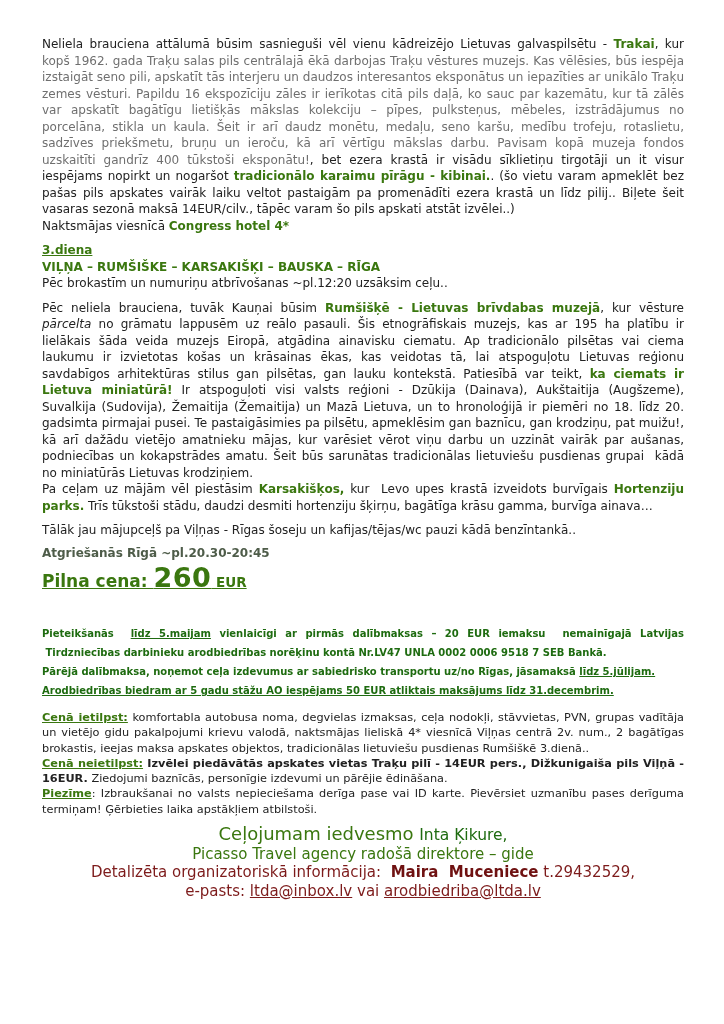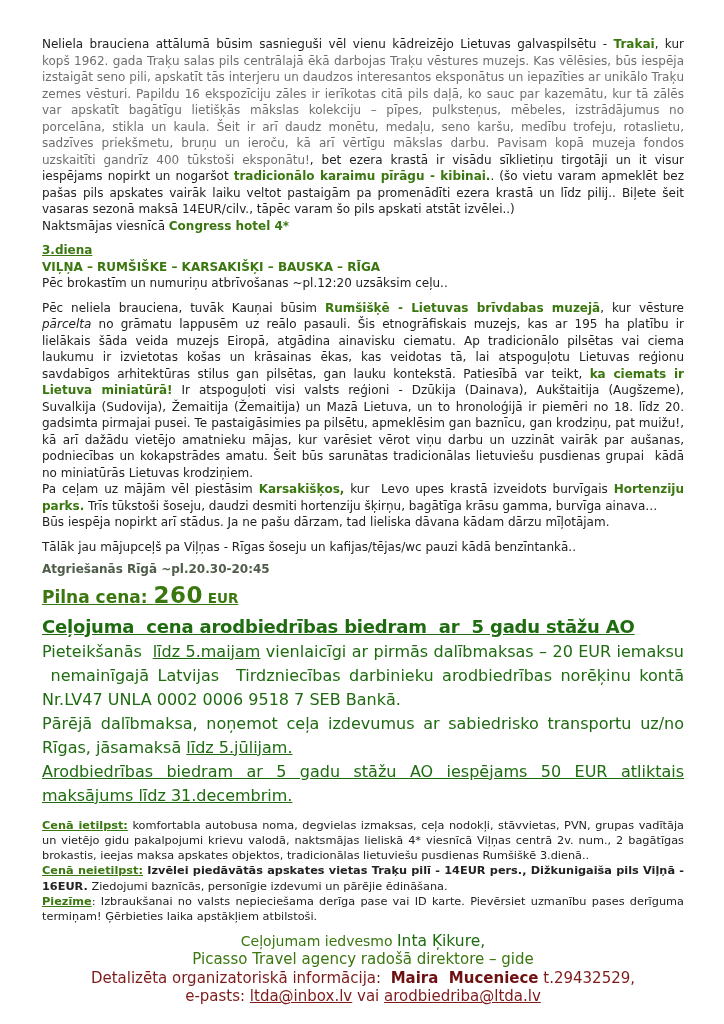--- a/index.html
+++ b/index.html
@@ -35,55 +35,54 @@
   .gb{color:var(--green);font-weight:700;}
   .gbu{color:var(--green);font-weight:700;text-decoration:underline;}
   .i{font-style:italic;color:var(--black);}
   .b{font-weight:700;color:var(--black);}
   .u{text-decoration:underline;}
   .muted{color:var(--muted);font-weight:700;}
   
   .blk.price{color:var(--green);font-weight:700;text-decoration:underline;
              font-size:17px;line-height:30px;}
   .price-label{font-size:17px;}
-  .price-value{font-size:23px;letter-spacing:.5px;}
+  .price-value{font-size:27px;letter-spacing:.5px;}
   .price-cur{font-size:13.5px;}
   
   .blk.h1{font-size:18px;line-height:23px;font-weight:700;color:var(--dgreen);
           text-decoration:underline;white-space:nowrap;letter-spacing:-0.2px;}
   
-  .blk.gp{font-size:16px;line-height:24px;font-weight:400;color:var(--dgreen);}
+  .blk.gp{font-size:10px;line-height:19px;font-weight:700;color:var(--dgreen);}
   
   .blk.small{font-size:11.3px;line-height:15.3px;}
   
   .blk.fline{line-height:17.5px;}
-  .fg{color:var(--green);font-size:14px;}
+  .fg{color:var(--green);font-size:18px;}
   .fgb{color:var(--dgreen);font-weight:400;font-size:15.5px;}
   .fg2{color:var(--green);font-size:15px;}
   .fr{color:var(--red);font-size:15px;}
   .frb{color:var(--redb);font-weight:700;font-size:15px;margin-top:13px;}
   .link{text-decoration:underline;cursor:pointer;}
 </style>
 </head>
 <body>
 
 <div class="page">
   <div class="doc">
       <div class="blk just"><span class="run k">Neliela brauciena attālumā būsim sasnieguši vēl vienu kādreizējo Lietuvas galvaspilsētu - </span><span class="run gb">Trakai</span><span class="run k">, kur </span><span class="run g">kopš 1962. gada Traķu salas pils centrālajā ēkā darbojas Traķu vēstures muzejs. Kas vēlēsies, būs iespēja izstaigāt seno pili, apskatīt tās interjeru un daudzos interesantos eksponātus un iepazīties ar unikālo Traķu zemes vēsturi. Papildu 16 ekspozīciju zāles ir ierīkotas citā pils daļā, ko sauc par kazemātu, kur tā zālēs var apskatīt bagātīgu lietišķās mākslas kolekciju – pīpes, pulksteņus, mēbeles, izstrādājumus no porcelāna, stikla un kaula. Šeit ir arī daudz monētu, medaļu, seno karšu, medību trofeju, rotaslietu, sadzīves priekšmetu, bruņu un ieroču, kā arī vērtīgu mākslas darbu. Pavisam kopā muzeja fondos uzskaitīti gandrīz 400 tūkstoši eksponātu!</span><span class="run k">, bet ezera krastā ir visādu sīklietiņu tirgotāji un it visur iespējams nopirkt un nogaršot </span><span class="run gb">tradicionālo karaimu pīrāgu - kibinai.</span><span class="run k">. (šo vietu varam apmeklēt bez pašas pils apskates vairāk laiku veltot pastaigām pa promenādīti ezera krastā un līdz pilij.. Biļete šeit vasaras sezonā maksā 14EUR/cilv., tāpēc varam šo pils apskati atstāt izvēlei..)</span></div>
       <div class="blk"><span class="run k">Naktsmājas viesnīcā </span><span class="run gb">Congress hotel 4*</span></div>
       <div class="blk mt8"><span class="run gbu">3.diena</span></div>
       <div class="blk"><span class="run gb">VIĻŅA – RUMŠIŠKE – KARSAKIŠĶI – BAUSKA – RĪGA</span></div>
       <div class="blk"><span class="run k">Pēc brokastīm un numuriņu atbrīvošanas ~pl.12:20 uzsāksim ceļu..</span></div>
       <div class="blk just mt8"><span class="run k">Pēc neliela brauciena, tuvāk Kauņai būsim </span><span class="run gb">Rumšišķē - Lietuvas brīvdabas muzejā</span><span class="run k">, kur vēsture </span><span class="run i">pārcelta</span><span class="run k"> no grāmatu lappusēm uz reālo pasauli. Šis etnogrāfiskais muzejs, kas ar 195 ha platību ir lielākais šāda veida muzejs Eiropā, atgādina ainavisku ciematu. Ap tradicionālo pilsētas vai ciema laukumu ir izvietotas košas un krāsainas ēkas, kas veidotas tā, lai atspoguļotu Lietuvas reģionu savdabīgos arhitektūras stilus gan pilsētas, gan lauku kontekstā. Patiesībā var teikt, </span><span class="run gb">ka ciemats ir Lietuva miniatūrā!</span><span class="run k"> Ir atspoguļoti visi valsts reģioni - Dzūkija (Dainava), Aukštaitija (Augšzeme), Suvalkija (Sudovija), Žemaitija (Žemaitija) un Mazā Lietuva, un to hronoloģijā ir piemēri no 18. līdz 20. gadsimta pirmajai pusei. Te pastaigāsimies pa pilsētu, apmeklēsim gan baznīcu, gan krodziņu, pat muižu!, kā arī dažādu vietējo amatnieku mājas, kur varēsiet vērot viņu darbu un uzzināt vairāk par aušanas, podniecības un kokapstrādes amatu. Šeit būs sarunātas tradicionālas lietuviešu pusdienas grupai &nbsp;kādā no miniatūrās Lietuvas krodziņiem.</span></div>
-      <div class="blk just"><span class="run k">Pa ceļam uz mājām vēl piestāsim </span><span class="run gb">Karsakišķos,</span><span class="run k"> kur &nbsp;Levo upes krastā izveidots burvīgais </span><span class="run gb">Hortenziju parks.</span><span class="run k"> Trīs tūkstoši šoseju, daudzi desmiti hortenziju šķirņu, bagātīga krāsu gamma, burvīga ainava…</span></div>
-      <div class="blk"><span class="run k">Būs iespēja nopirkt arī stādus. Ja ne pašu dārzam, tad lieliska dāvana kādam dārzu mīļotājam.</span></div>
+      <div class="blk just"><span class="run k">Pa ceļam uz mājām vēl piestāsim </span><span class="run gb">Karsakišķos,</span><span class="run k"> kur &nbsp;Levo upes krastā izveidots burvīgais </span><span class="run gb">Hortenziju parks.</span><span class="run k"> Trīs tūkstoši stādu, daudzi desmiti hortenziju šķirņu, bagātīga krāsu gamma, burvīga ainava…</span></div>
       <div class="blk mt8"><span class="run k">Tālāk jau mājupceļš pa Viļņas - Rīgas šoseju un kafijas/tējas/wc pauzi kādā benzīntankā..</span></div>
       <div class="blk mt6"><span class="run muted">Atgriešanās Rīgā ~pl.20.30-20:45</span></div>
       <div class="blk price mt2"><span class="run price-label">Pilna cena: </span><span class="run price-value">260</span><span class="run price-cur"> EUR</span></div>
-      <div class="blk h1 mt2"><span class="run h1r">Ceļojuma &nbsp;cena arodbiedrības biedram &nbsp;ar &nbsp;5 gadu stāžu AO</span><br></div>
+      <div class="blk h1 mt2"><br></div>
       <div class="blk gp just mt2"><span class="run gpr">Pieteikšanās &nbsp;</span><span class="run gpr u">līdz 5.maijam</span><span class="run gpr"> vienlaicīgi ar pirmās dalībmaksas – 20 EUR iemaksu &nbsp;nemainīgajā Latvijas &nbsp;Tirdzniecības darbinieku arodbiedrības norēķinu kontā Nr.LV47 UNLA 0002 0006 9518 7 SEB Bankā.</span></div>
       <div class="blk gp just"><span class="run gpr">Pārējā dalībmaksa, noņemot ceļa izdevumus ar sabiedrisko transportu uz/no Rīgas, jāsamaksā </span><span class="run gpr u">līdz 5.jūlijam.</span></div>
       <div class="blk gp just"><span class="run gpr u">Arodbiedrības biedram ar 5 gadu stāžu AO iespējams 50 EUR atliktais maksājums līdz 31.decembrim.</span></div>
       <div class="blk small just mt10"><span class="run gbu">Cenā ietilpst:</span><span class="run k"> komfortabla autobusa noma, degvielas izmaksas, ceļa nodokļi, stāvvietas, PVN, grupas vadītāja un vietējo gidu pakalpojumi krievu valodā, naktsmājas lieliskā 4* viesnīcā Viļņas centrā 2v. num., 2 bagātīgas brokastis, ieejas maksa apskates objektos, tradicionālas lietuviešu pusdienas Rumšiškē 3.dienā..</span></div>
       <div class="blk small just"><span class="run gbu">Cenā neietilpst:</span><span class="run b"> Izvēlei piedāvātās apskates vietas Traķu pilī - 14EUR pers., Dižkunigaiša pils Viļņā - 16EUR.</span><span class="run k"> Ziedojumi baznīcās, personīgie izdevumi un pārējie ēdināšana.</span></div>
       <div class="blk small just"><span class="run gbu">Piezīme</span><span class="run k">: Izbraukšanai no valsts nepieciešama derīga pase vai ID karte. Pievērsiet uzmanību pases derīguma termiņam! Ģērbieties laika apstākļiem atbilstoši.</span></div>
       <div class="blk center fline mt8"><span class="run fg">Ceļojumam iedvesmo </span><span class="run fgb">Inta Ķikure,</span></div>
       <div class="blk center fline"><span class="run fg2">Picasso Travel agency radošā direktore – gide</span></div>
       <div class="blk center fline"><span class="run fr">Detalizēta organizatoriskā informācija: &nbsp;</span><span class="run frb">Maira &nbsp;Muceniece</span><span class="run fr"> t.29432529,</span></div>
       <div class="blk center fline"><span class="run fr">e-pasts: </span><span class="run fr link">ltda@inbox.lv</span><span class="run fr"> vai </span><span class="run fr link">arodbiedriba@ltda.lv</span></div>

